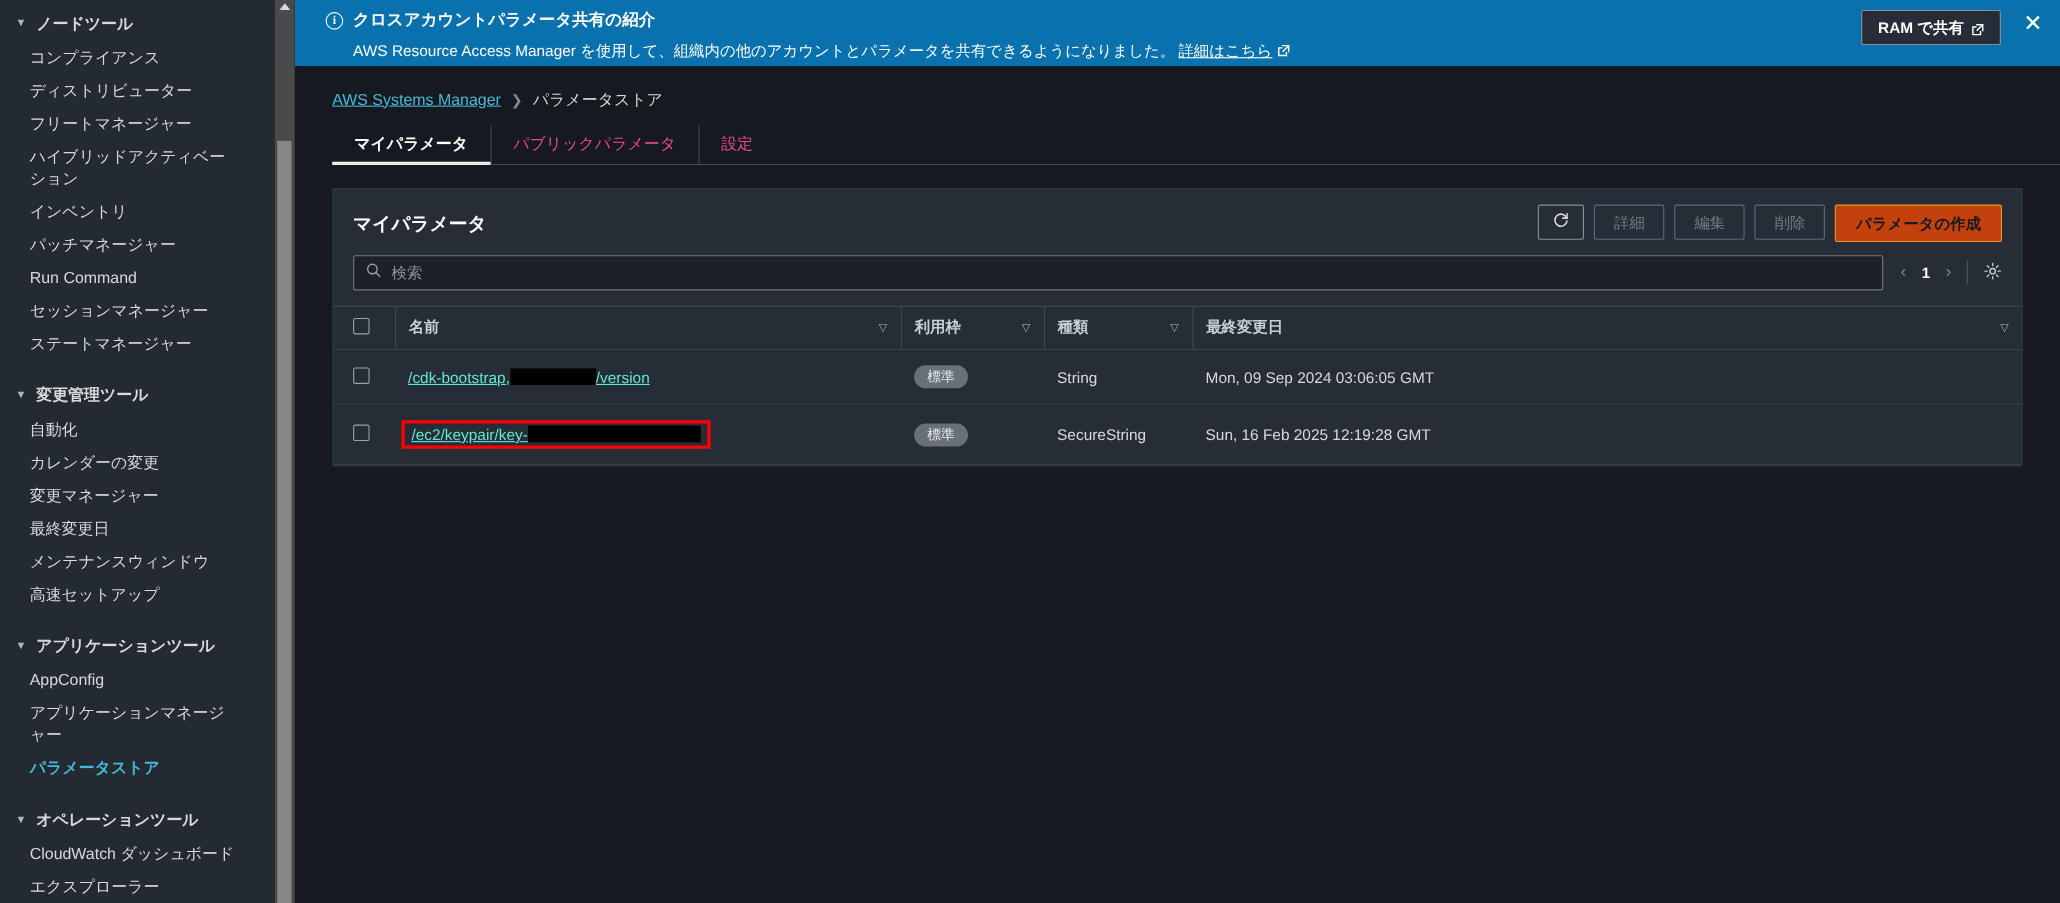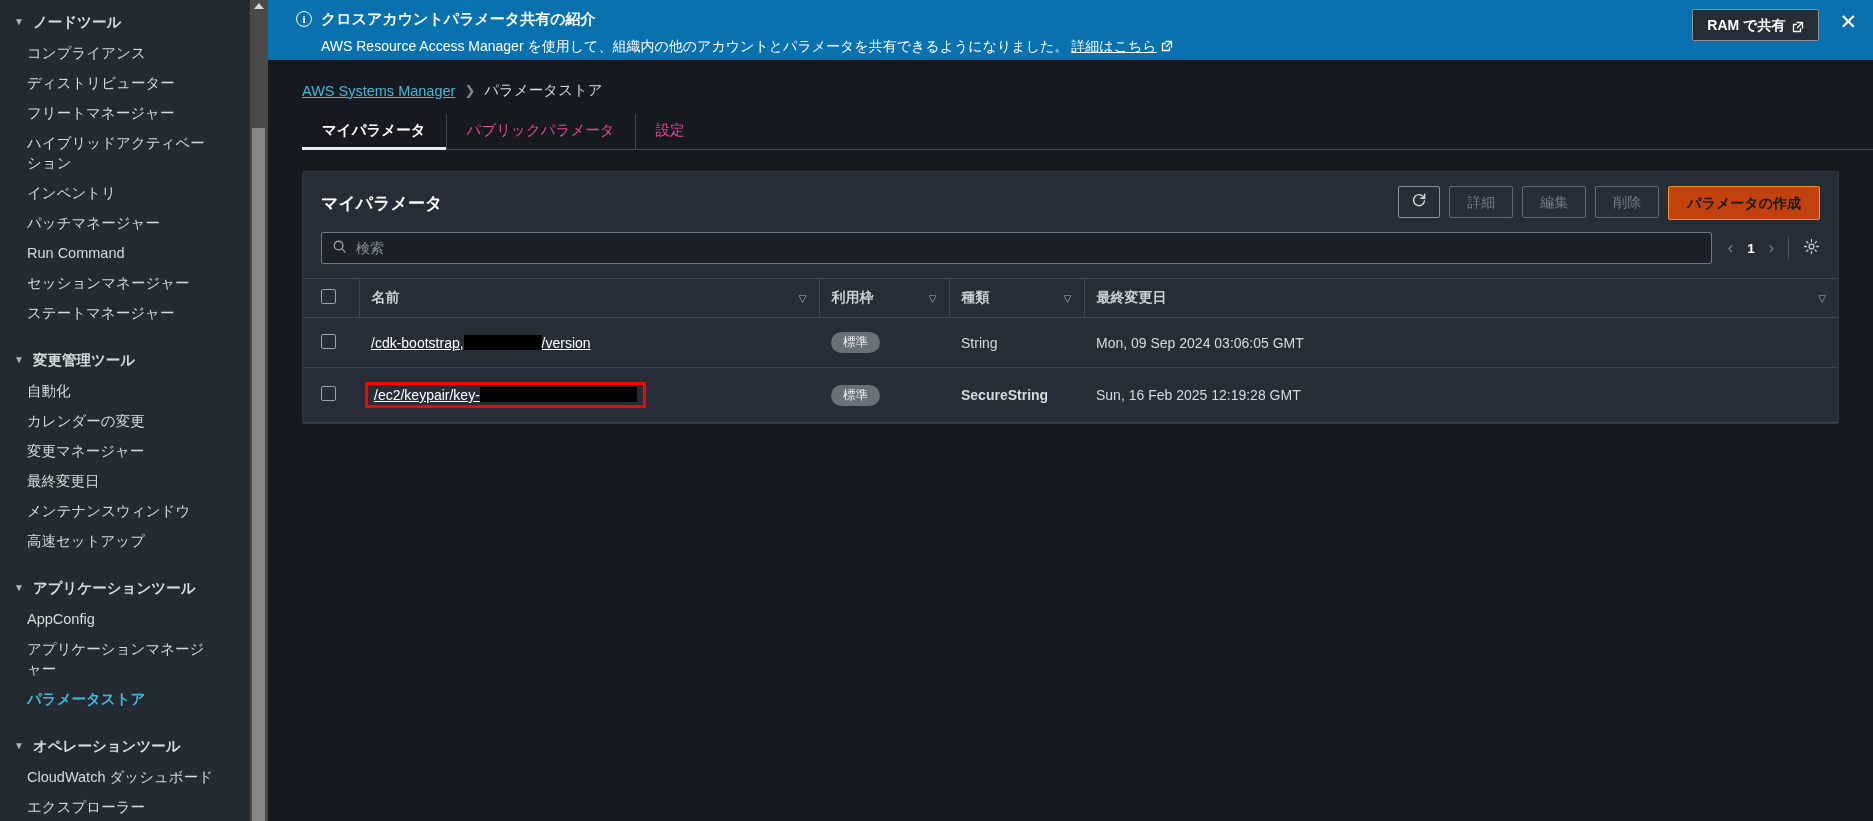--- a/index.html
+++ b/index.html
@@ -188,21 +188,21 @@
   .sort-caret { color: #aeb6bf; font-size: 10px; }
   tbody td {
     padding: 14px 0; font-size: 14px; color: #d5dbdb;
     border-bottom: 1px solid #39414c; vertical-align: middle;
   }
   tbody tr:last-child td { border-bottom: 1px solid #39414c; }
   .cb {
     width: 15px; height: 15px; border: 1px solid #9aa3ad; border-radius: 2px;
     background: transparent; display: inline-block; cursor: pointer;
   }
-  .name-link { color: #ffffff; text-decoration: underline; }
+  .name-link { color: #5eead4; text-decoration: underline; }
   .redact { display: inline-block; background: #000000; height: 15px; vertical-align: -2px; }
   .badge {
     display: inline-block; background: #687078; color: #e9edf0; font-size: 12.5px;
     border-radius: 11px; padding: 3px 12px; line-height: 15px;
   }
   .highlight-box {
     display: inline-block; border: 3px solid #ff0000; padding: 2px 6px;
     margin-left: -6px;
   }
 </style>
@@ -409,21 +409,21 @@
               <td>
                 <div style="padding-left:18px;"><span class="cb"></span></div>
               </td>
               <td>
                 <div style="padding-left: 12px;"><span class="highlight-box" style="border-color: rgb(255, 0, 0);"><a class="name-link" href="#"><span>/ec2/keypair/key-</span><span class="redact" style="width: 157px;"></span><span></span></a></span></div>
               </td>
               <td>
                 <div style="padding-left:12px;"><span class="badge">標準</span></div>
               </td>
               <td>
-                <div style="padding-left:12px;font-weight:bold;">SecureString</div>
+                <div style="padding-left:12px;">SecureString</div>
               </td>
               <td>
                 <div style="padding-left:12px;">Sun, 16 Feb 2025 12:19:28 GMT</div>
               </td>
             </tr>
           </tbody>
       </table>
     </div>
 
   </div>

